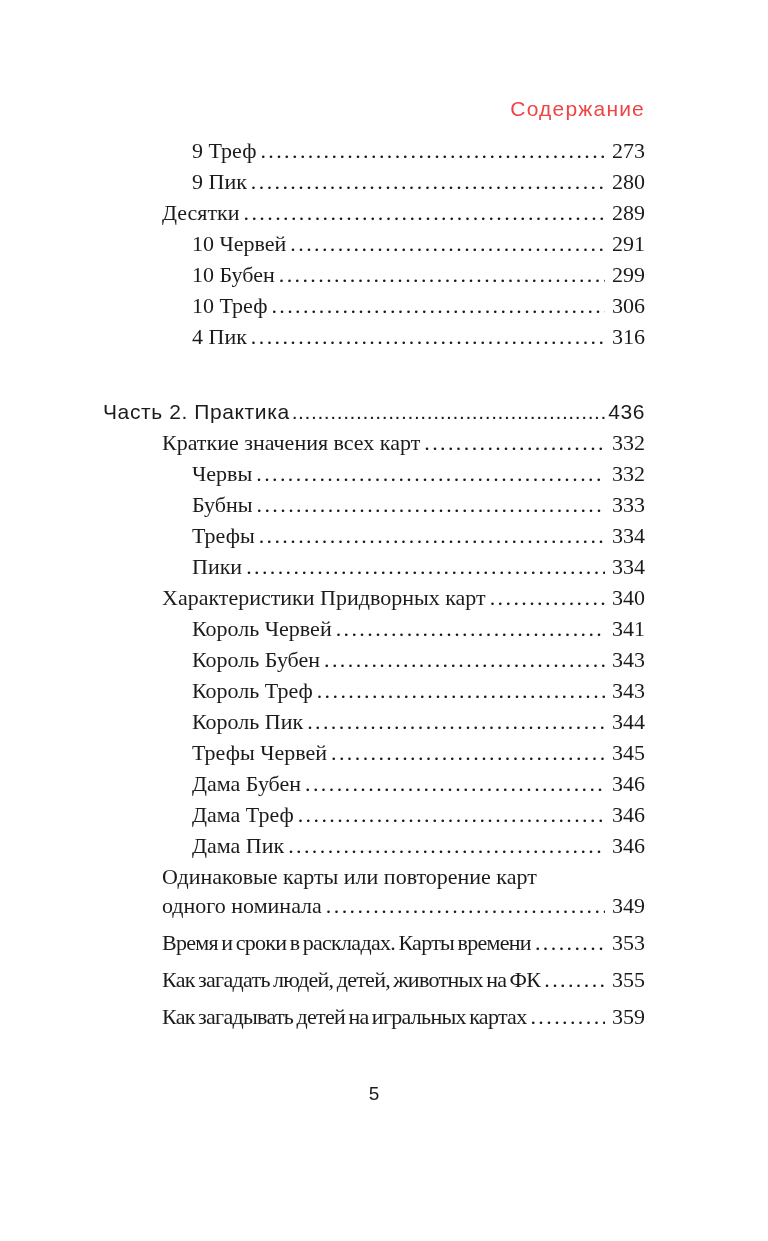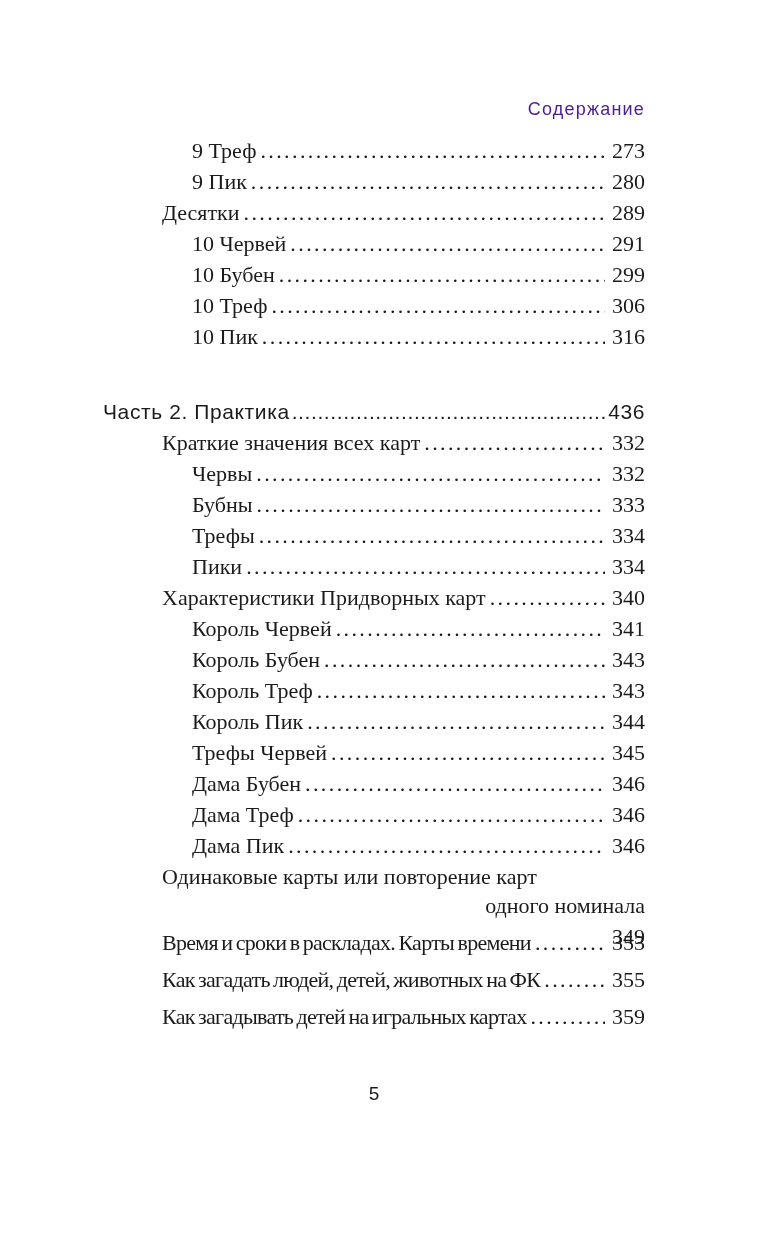--- a/index.html
+++ b/index.html
@@ -14,24 +14,24 @@
   }
   .page {
     box-sizing: border-box;
     height: 100%;
     padding: 99px 123px 0 103px;
     font-family: "Liberation Serif", serif;
     color: #1b1b1b;
   }
   .running-head {
     font-family: "Liberation Sans", sans-serif;
-    font-size: 18px;
+    font-size: 21px;
     line-height: 20px;
     letter-spacing: 1.2px;
-    color: #4c1d95;
+    color: #ef4444;
     text-align: right;
   }
   .toc {
     margin-top: 16px;
   }
   .row {
     display: flex;
     align-items: flex-end;
     height: 31px;
     line-height: 31px;
@@ -61,21 +61,21 @@
   .part {
     margin-top: 44px;
     font-family: "Liberation Sans", sans-serif;
     font-weight: 400;
     font-size: 21px;
     letter-spacing: 0.6px;
   }
   .part .dots { margin: 0 2px; }
   .part .dots::after { letter-spacing: 0.6px; }
   .noleader .dots { visibility: hidden; }
-  .cont { margin-top: -2px; flex-direction: column; }
+  .cont { margin-top: -2px; }
   .spaced { margin-top: 6px; }
   .condensed .title {
     letter-spacing: -0.7px;
     word-spacing: -1.5px;
   }
   .folio {
     margin-top: 49px;
     font-family: "Liberation Sans", sans-serif;
     font-size: 19px;
     line-height: 26px;
@@ -114,21 +114,21 @@
     <span class="title">10 Бубен</span>
     <span class="dots"></span>
     <span class="pg">299</span>
   </div>
       <div class="row lvl2">
     <span class="title">10 Треф</span>
     <span class="dots"></span>
     <span class="pg">306</span>
   </div>
       <div class="row lvl2">
-    <span class="title">10 Пик</span>
+    <span class="title">4 Пик</span>
     <span class="dots"></span>
     <span class="pg">316</span>
   </div>
       <div class="row lvl0 part">
     <span class="title">Часть 2. Практика</span>
     <span class="dots"></span>
     <span class="pg">436</span>
   </div>
       <div class="row lvl1">
     <span class="title">Краткие значения всех карт</span>

